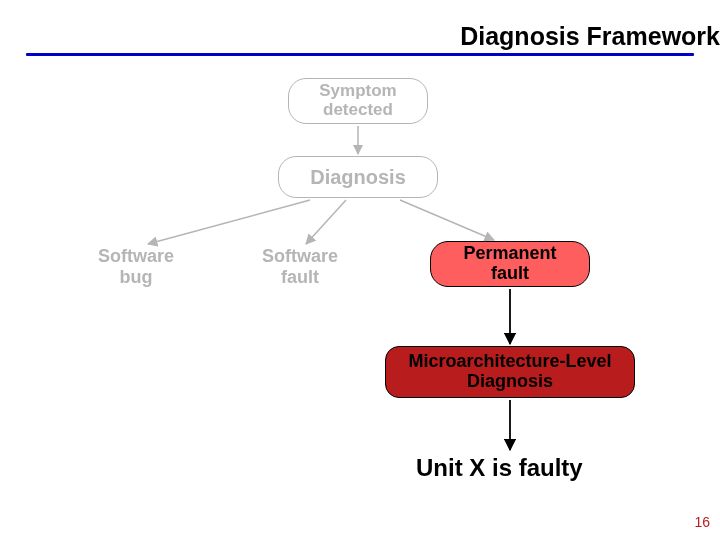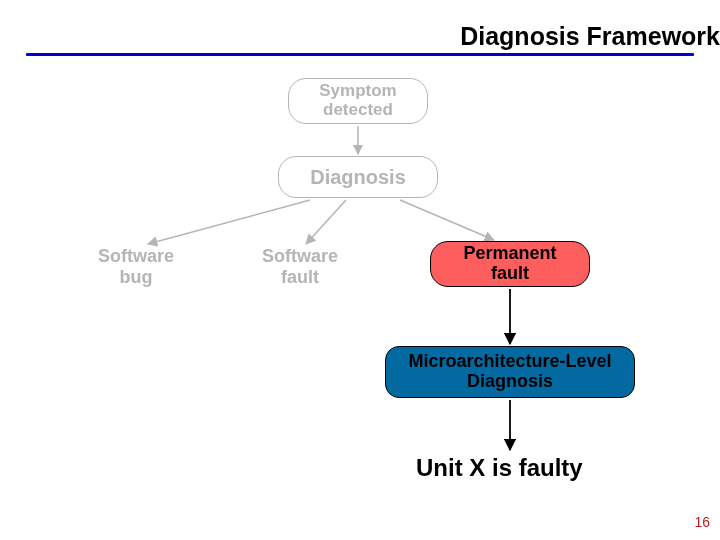--- a/index.html
+++ b/index.html
@@ -52,21 +52,21 @@
   .label-gray {
     position: absolute;
     color: #b5b5b5;
     font-weight: bold;
     text-align: center;
   }
   .box.red {
     background: #ff5e5e;
   }
   .box.yellow {
-    background: #0369a1;
+    background: #b91c1c;
   }
   .result {
     position: absolute;
     font-weight: bold;
     font-size: 24px;
     color: #000;
     text-align: right;
   }
   .page-num {
     position: absolute;

